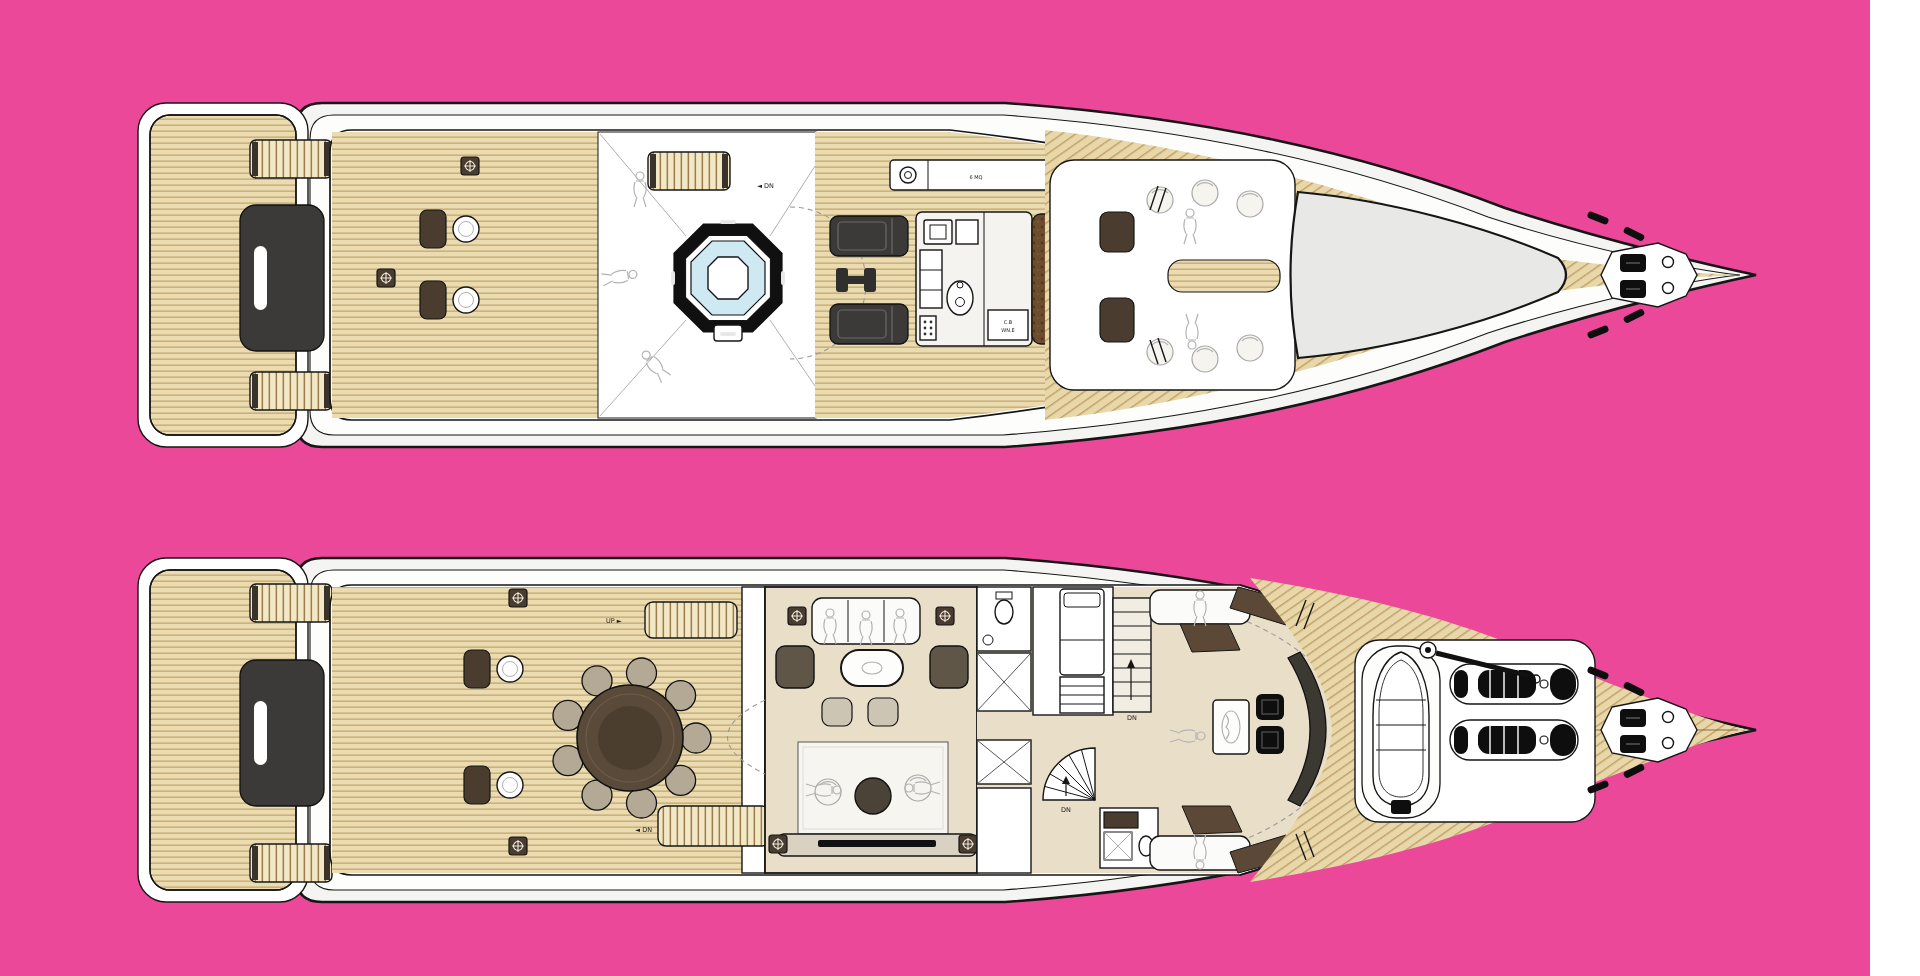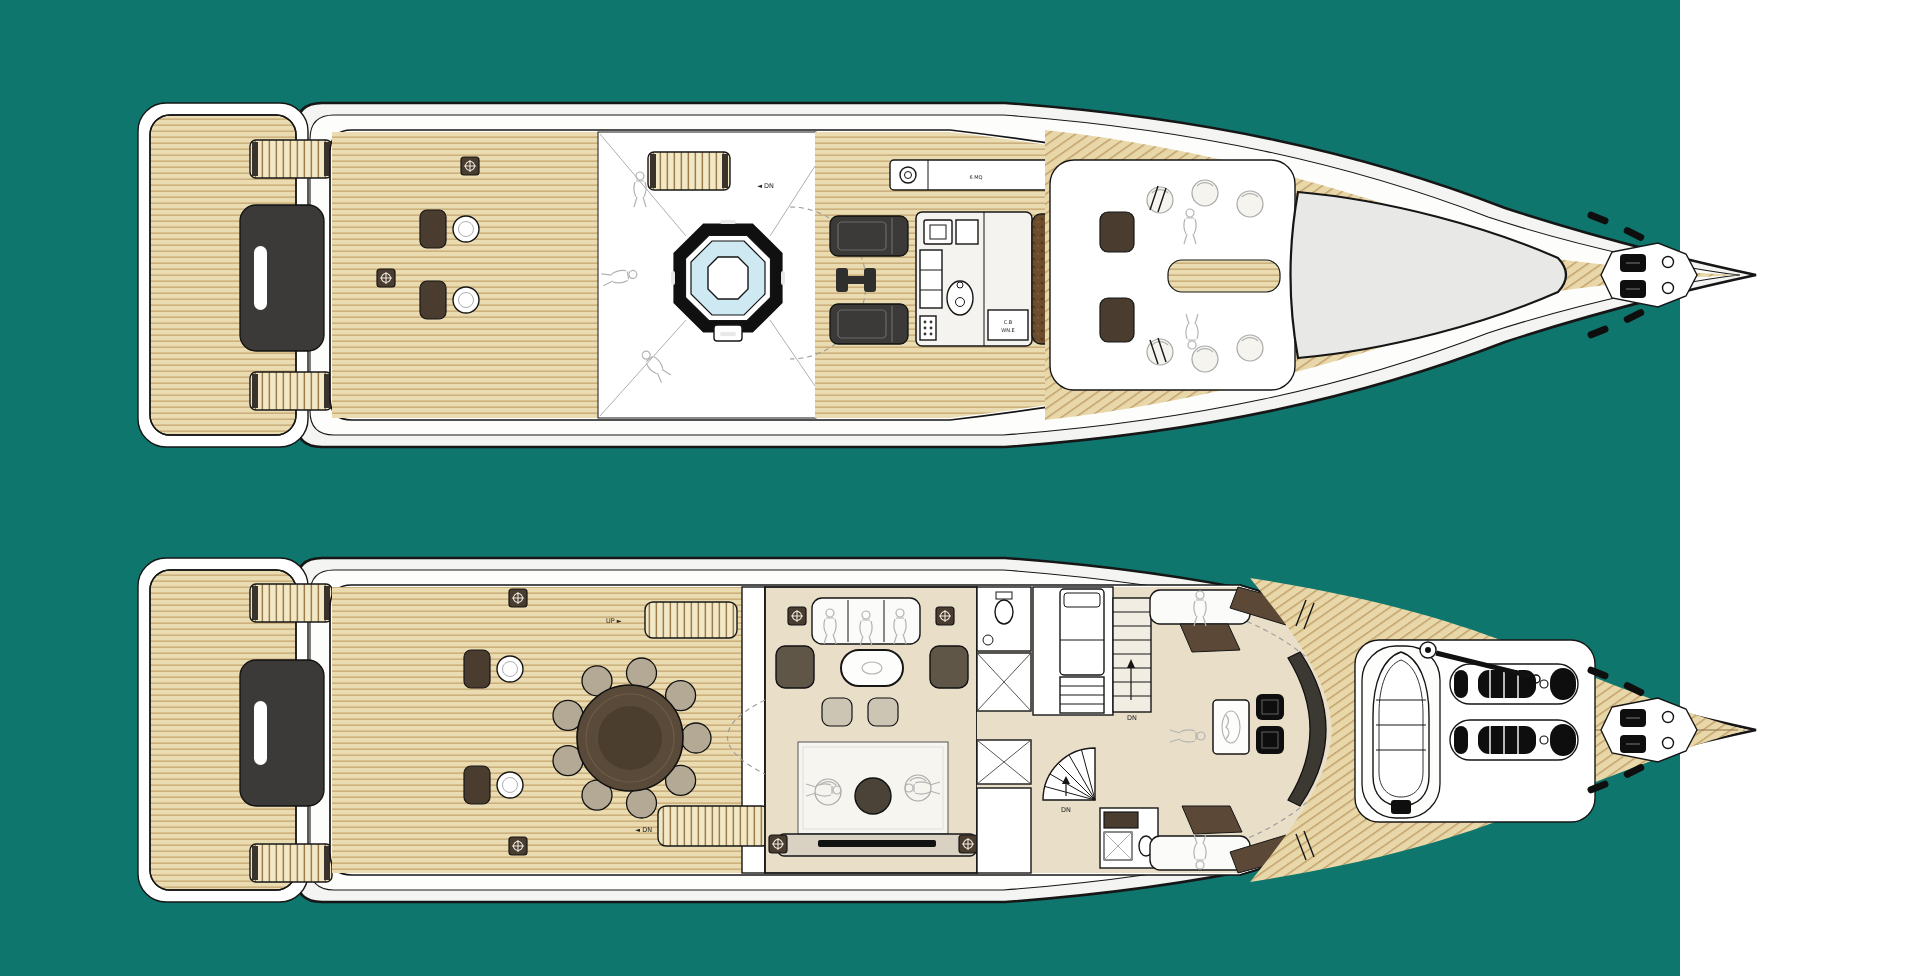--- a/index.html
+++ b/index.html
@@ -1,16 +1,16 @@
 <!DOCTYPE html>
 <html><head>
 <meta charset="utf-8">
 <style>
   html,body{margin:0;padding:0;background:#ffffff;}
-  .stage{width:1680px;height:976px;background:#0f766e;position:relative;font-family:"DejaVu Sans",sans-serif;}
+  .stage{width:1870px;height:976px;background:#ec4899;position:relative;font-family:"DejaVu Sans",sans-serif;}
   svg{display:block;}
   
   .hull{fill:#f4f4f2;stroke:#161616;stroke-width:2.6;}
   .inner{fill:#fdfdfc;stroke:#161616;stroke-width:1.1;}
   .deck{fill:#ffffff;stroke:#161616;stroke-width:1.7;}
   .wt{fill:#ffffff;stroke:#161616;stroke-width:1.4;}
   .wt2{fill:#fbfbf9;stroke:#161616;stroke-width:1.4;}
   .dk{fill:#3b3a38;stroke:#111111;stroke-width:1.3;}
   .br{fill:#4a3c2e;stroke:#161616;stroke-width:1.2;}
   .br2{fill:#5b4836;stroke:#161616;stroke-width:1;}

